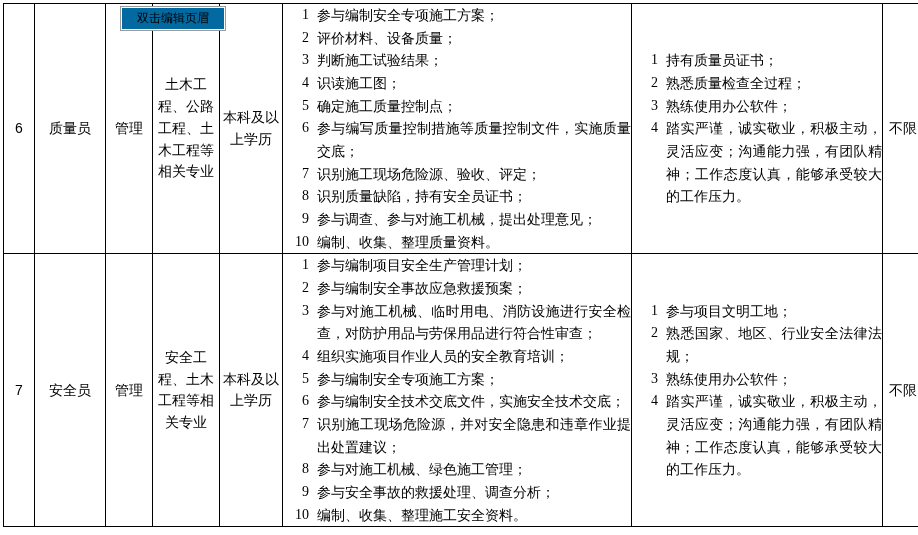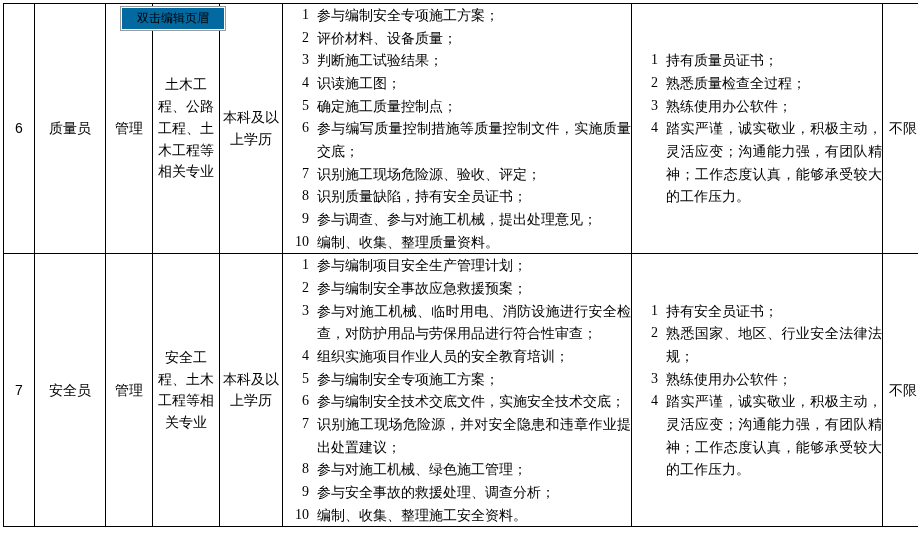--- a/index.html
+++ b/index.html
@@ -165,21 +165,21 @@
             <li><span class="num">5</span><span>参与编制安全专项施工方案；</span></li>
             <li><span class="num">6</span><span>参与编制安全技术交底文件，实施安全技术交底；</span></li>
             <li><span class="num">7</span><span>识别施工现场危险源，并对安全隐患和违章作业提出处置建议；</span></li>
             <li><span class="num">8</span><span>参与对施工机械、绿色施工管理；</span></li>
             <li><span class="num">9</span><span>参与安全事故的救援处理、调查分析；</span></li>
             <li><span class="num">10</span><span>编制、收集、整理施工安全资料。</span></li>
           </ol>
         </td>
         <td class="col-req req-cell">
           <ol>
-            <li><span class="num">1</span><span>持有安全员证书；</span></li>
+            <li><span class="num">1</span><span>参与项目文明工地；</span></li>
             <li><span class="num">2</span><span>熟悉国家、地区、行业安全法律法规；</span></li>
             <li><span class="num">3</span><span>熟练使用办公软件；</span></li>
             <li><span class="num">4</span><span>踏实严谨，诚实敬业，积极主动，灵活应变；沟通能力强，有团队精神；工作态度认真，能够承受较大的工作压力。</span></li>
           </ol>
         </td>
         <td class="col-age cell-center">不限</td>
       </tr>
     </tbody>
   </table>
 

